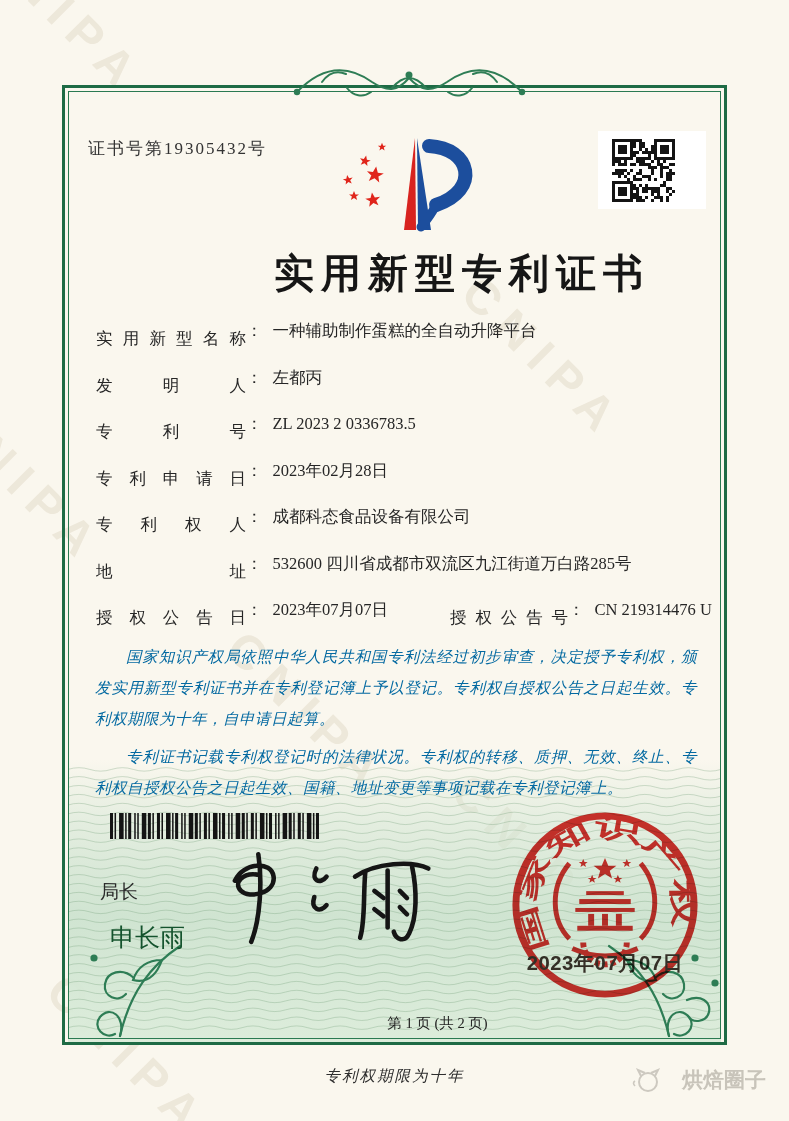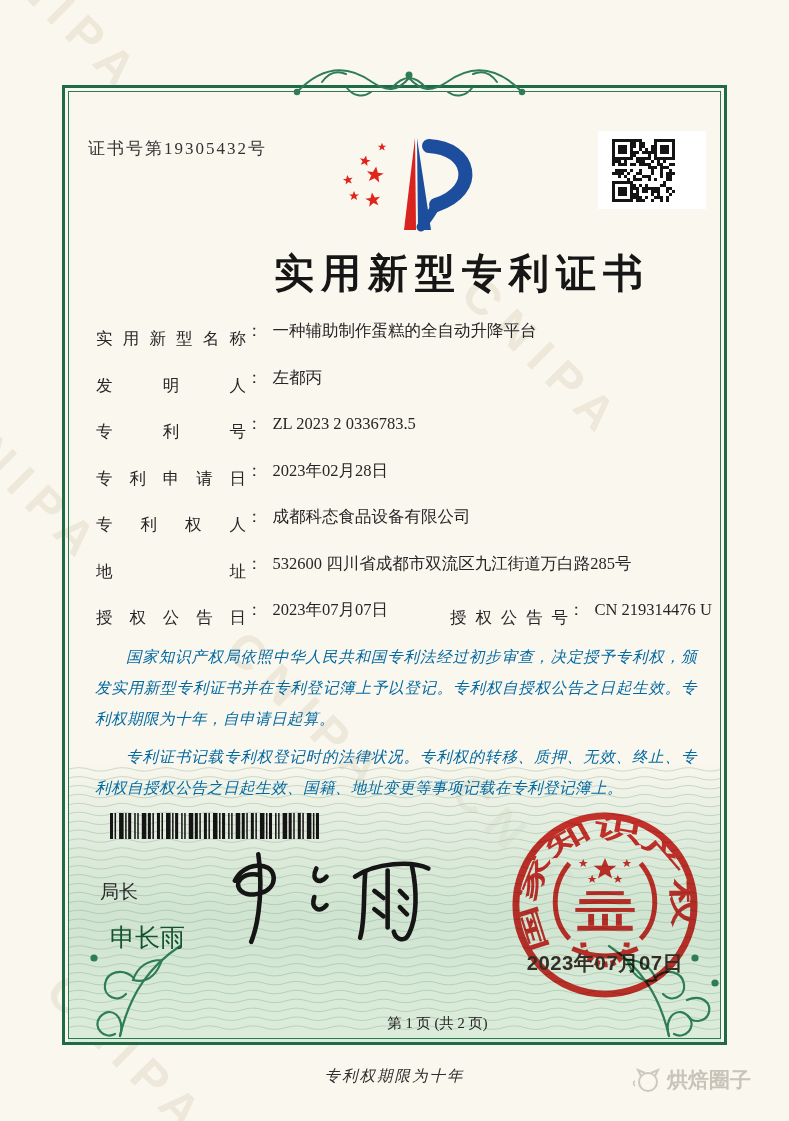--- a/index.html
+++ b/index.html
@@ -44,21 +44,21 @@
   .signer-title{position:absolute;left:100px;top:879px;font-family:"Liberation Sans",sans-serif;
       font-size:19px;color:#2a2a2a;}
   .signer-name{position:absolute;left:110px;top:915px;font-family:"Liberation Sans",sans-serif;
       font-size:25px;color:#14532d;margin-top:6px;}
   .signature{position:absolute;left:212px;top:840px;}
   .seal{position:absolute;left:506px;top:806px;mix-blend-mode:multiply;opacity:.93;}
   .pagenum{position:absolute;left:62px;top:1014px;width:665px;text-align:center;
       font-size:14.5px;color:#222;padding-left:43px;}
   .contnote{position:absolute;left:0;top:1066px;width:789px;text-align:center;
       font-style:italic;font-size:15.5px;letter-spacing:2px;color:#2e2e2e;}
-  .brand{position:absolute;left:632px;top:1066px;display:flex;align-items:center;gap:5px;
+  .brand{position:absolute;left:632px;top:1066px;display:flex;align-items:center;gap:20px;
       color:#c8c4ba;font-family:"Liberation Sans",sans-serif;font-weight:bold;font-size:21px;}
 </style>
 </head>
 <body>
 
 <div class="page">
 
   <div class="wm" style="left:-40px;top:-15px;">CNIPA</div>
   <div class="wm" style="left:440px;top:330px;">CNIPA</div>
   <div class="wm" style="left:-80px;top:455px;">CNIPA</div>

